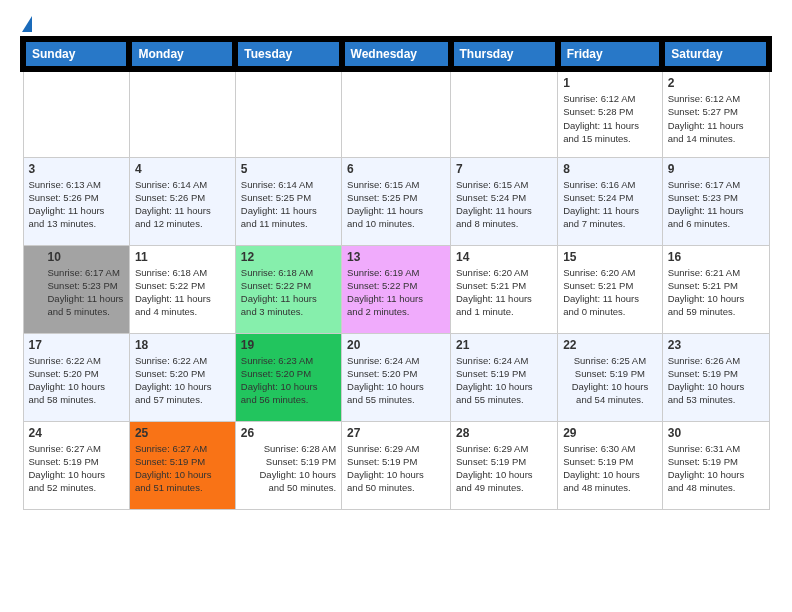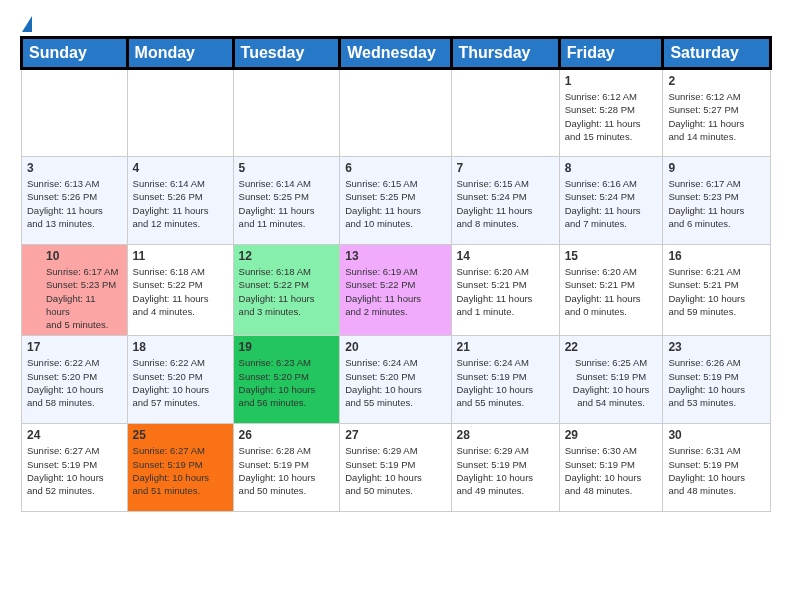--- a/index.html
+++ b/index.html
@@ -57,25 +57,25 @@
       color: #333;
     }
     .calendar {
       width: 100%;
       border-collapse: collapse;
       border: 1px solid #ccc;
     }
     .calendar th {
       background-color: #2878c8;
       color: white;
-      font-size: 16px;
+      font-size: 12px;
       font-weight: bold;
       padding: 5px 6px;
       text-align: left;
-      border: 3px solid #000000;
+      border: 6px solid #000000;
     }
     .calendar td {
       border: 1px solid #ccc;
       vertical-align: top;
       padding: 4px 5px;
       font-size: 10px;
       color: #333;
       width: 113px;
       height: 88px;
       background: #fff;
@@ -198,21 +198,21 @@
           </td>
           <td style="background: rgb(240, 245, 255);">
             <span class="day-number">9</span>
             <div class="day-info" style="white-space: pre-line;">Sunrise: 6:17 AM
 Sunset: 5:23 PM
 Daylight: 11 hours
 and 6 minutes.</div>
           </td>
         </tr>
         <tr>
-          <td style="background: #fca5a5; padding-left: 24px;">
+          <td style="background: #a3a3a3; padding-left: 24px;">
             <span class="day-number">10</span>
             <div class="day-info" style="white-space: pre-line;">Sunrise: 6:17 AM
 Sunset: 5:23 PM
 Daylight: 11 hours
 and 5 minutes.</div>
           </td>
           <td style="background: rgb(255, 255, 255);">
             <span class="day-number">11</span>
             <div class="day-info" style="white-space: pre-line;">Sunrise: 6:18 AM
 Sunset: 5:22 PM
@@ -316,21 +316,21 @@
           </td>
           <td style="background: #f97316;">
             <span class="day-number">25</span>
             <div class="day-info" style="white-space: pre-line;">Sunrise: 6:27 AM
 Sunset: 5:19 PM
 Daylight: 10 hours
 and 51 minutes.</div>
           </td>
           <td style="background: rgb(255, 255, 255);">
             <span class="day-number">26</span>
-            <div class="day-info" style="white-space: pre-line;">Sunrise: 6:28 AM
+            <div class="day-info" style="white-space: pre-line; text-align: right;">Sunrise: 6:28 AM
 Sunset: 5:19 PM
 Daylight: 10 hours
 and 50 minutes.</div>
           </td>
           <td style="background: rgb(255, 255, 255);">
             <span class="day-number">27</span>
             <div class="day-info" style="white-space: pre-line;">Sunrise: 6:29 AM
 Sunset: 5:19 PM
 Daylight: 10 hours
 and 50 minutes.</div>

